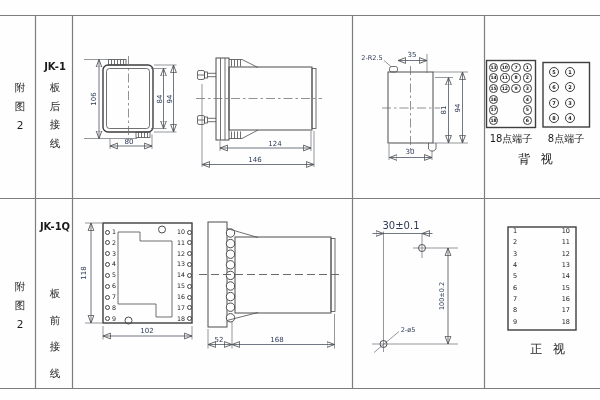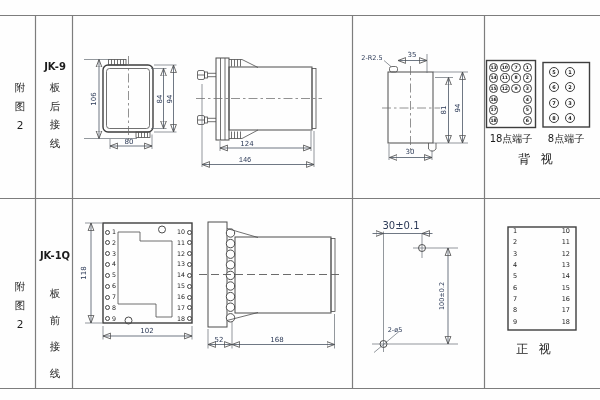--- a/index.html
+++ b/index.html
@@ -215,40 +215,40 @@
   </g>
 
   <g>
     <rect x="508" y="227" width="68" height="103" class="thick"></rect>
   </g>
 </svg>
 
 <div class="txt cjk" style="left:8px;top:78px;width:24px;line-height:19px;">附
 图
 2</div>
-<div class="txt model" style="left:38px;top:61px;width:34px;">JK-9</div>
+<div class="txt model" style="left:38px;top:61px;width:34px;">JK-1</div>
 <div class="txt cjk" style="left:43px;top:78px;width:24px;line-height:18.5px;">板
 后
 接
 线</div>
 <div class="txt cjk" style="left:8px;top:277px;width:24px;line-height:19px;">附
 图
 2</div>
-<div class="txt model" style="left:36px;top:250px;width:38px;">JK-1Q</div>
+<div class="txt model" style="left:36px;top:221px;width:38px;">JK-1Q</div>
 <div class="txt cjk" style="left:43px;top:280px;width:24px;line-height:26.5px;">板
 前
 接
 线</div>
 
 <div class="dim rot" style="left:94px;top:99px;">106</div>
 <div class="dim rot" style="left:159.5px;top:98.5px;">84</div>
 <div class="dim rot" style="left:170px;top:98.5px;">94</div>
 <div class="dim hc" style="left:129px;top:137.5px;">80</div>
-<div class="dim hc" style="left:247px;top:139.5px;">124</div>
-<div class="dim hc" style="left:245px;top:156px;font-family:Liberation Mono, monospace;">146</div>
+<div class="dim hc" style="left:275px;top:139.5px;">124</div>
+<div class="dim hc" style="left:255px;top:156px;">146</div>
 <div class="dim hc" style="left:372px;top:53.5px;font-size:6.5px;">2-R2.5</div>
 <div class="dim hc" style="left:412px;top:50.5px;">35</div>
 <div class="dim rot" style="left:444px;top:110px;">81</div>
 <div class="dim rot" style="left:458px;top:107.5px;">94</div>
 <div class="dim hc" style="left:410px;top:147.5px;">30</div>
 
 <div id="t18grid" class="circgrid">
       <span class="rp-circle">13</span>
       <span class="rp-circle">10</span>
       <span class="rp-circle">7</span>
@@ -364,21 +364,21 @@
         <i></i>
       </span>
     </div>
 
 <div class="dim rot" style="left:84px;top:273px;">118</div>
 <div class="dim hc" style="left:147px;top:326.5px;">102</div>
 <div class="dim hc" style="left:219px;top:336px;">52</div>
 <div class="dim hc" style="left:277px;top:336px;">168</div>
 <div class="dim hc" style="left:401px;top:219.5px;font-size:10px;">30±0.1</div>
 <div class="dim rot" style="left:442px;top:296px;font-size:6.5px;">100±0.2</div>
-<div class="dim hc" style="left:395px;top:325.5px;font-size:6.5px;">2-ø5</div>
+<div class="dim hc" style="left:408px;top:325.5px;font-size:6.5px;">2-ø5</div>
 
 <div id="tbleft" class="vcol">
       <span class="rp-text">1</span>
       <span class="rp-text">2</span>
       <span class="rp-text">3</span>
       <span class="rp-text">4</span>
       <span class="rp-text">5</span>
       <span class="rp-text">6</span>
       <span class="rp-text">7</span>
       <span class="rp-text">8</span>
@@ -388,15 +388,15 @@
       <span class="rp-text">10</span>
       <span class="rp-text">11</span>
       <span class="rp-text">12</span>
       <span class="rp-text">13</span>
       <span class="rp-text">14</span>
       <span class="rp-text">15</span>
       <span class="rp-text">16</span>
       <span class="rp-text">17</span>
       <span class="rp-text">18</span>
     </div>
-<div class="viewlab" style="left:502px;top:341px;width:64px;">正  视</div>
+<div class="viewlab" style="left:502px;top:341px;width:64px;text-align:right;">正  视</div>
 
 </div>
 
 </body></html>

